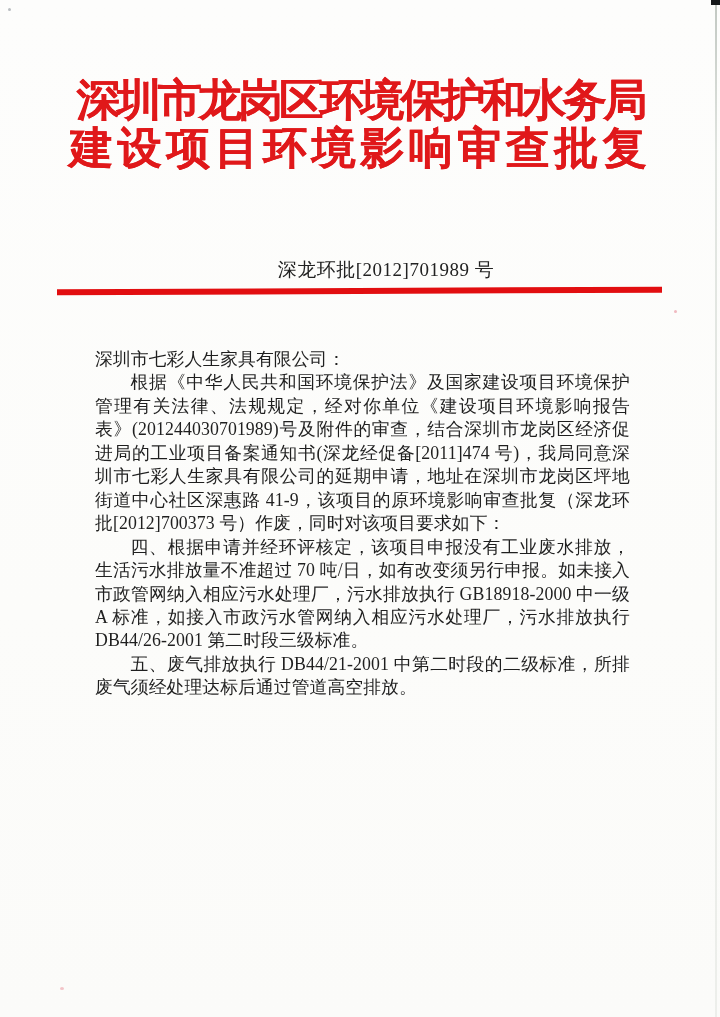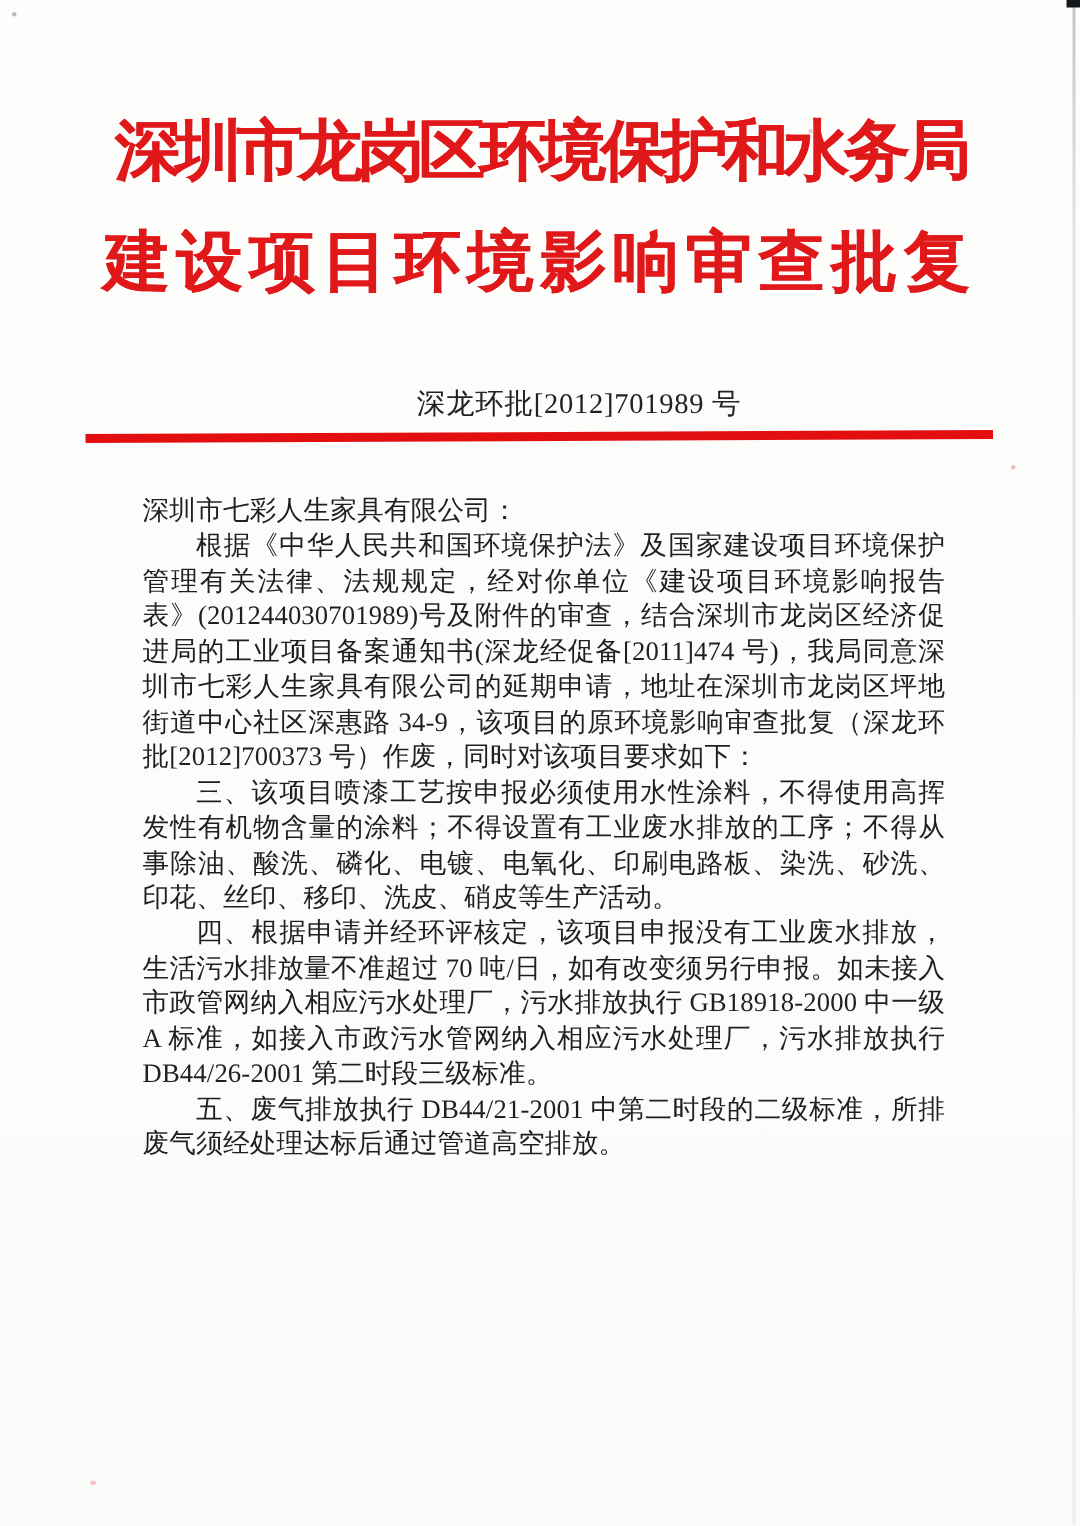--- a/index.html
+++ b/index.html
@@ -27,21 +27,21 @@
     width: 720px;
     text-align: center;
     color: #e0181a;
     font-weight: bold;
     font-size: 44px;
     line-height: 50px;
     white-space: nowrap;
     text-shadow: 0.5px 0 0 #e0181a;
   }
   .title-line.l1 { top: 76px; letter-spacing: -3.5px; }
-  .title-line.l2 { top: 150px; letter-spacing: 4.5px; }
+  .title-line.l2 { top: 124px; letter-spacing: 4.5px; }
   .doc-number {
     position: absolute;
     top: 257px;
     left: 26px;
     width: 720px;
     text-align: center;
     font-size: 19px;
     line-height: 26px;
     letter-spacing: 0.5px;
     color: #222;
@@ -51,21 +51,21 @@
     left: 57px;
     top: 288px;
     width: 605px;
     height: 6px;
     background: #e20e10;
     transform: rotate(-0.25deg);
   }
   .body-text {
     position: absolute;
     left: 95px;
-    top: 329px;
+    top: 348px;
     width: 535px;
     font-size: 17.8px;
     line-height: 23.45px;
     text-align: justify;
     text-justify: inter-ideograph;
     letter-spacing: 0.1px;
   }
   .body-text p {
     margin: 0;
     text-indent: 2em;
@@ -105,22 +105,21 @@
   <div class="title-line l1">深圳市龙岗区环境保护和水务局</div>
 
   <div class="title-line l2">建设项目环境影响审查批复</div>
 
   <div class="doc-number">深龙环批[2012]701989 号</div>
 
   <div class="red-rule"></div>
 
   <div class="body-text">
     <p class="salutation">深圳市七彩人生家具有限公司：</p>
-    <p>根据《中华人民共和国环境保护法》及国家建设项目环境保护管理有关法律、法规规定，经对你单位《建设项目环境影响报告表》(201244030701989)号及附件的审查，结合深圳市龙岗区经济促进局的工业项目备案通知书(深龙经促备[2011]474 号)，我局同意深圳市七彩人生家具有限公司的延期申请，地址在深圳市龙岗区坪地街道中心社区深惠路 34-9，该项目的原环境影响审查批复（深龙环批[2012]700373 号）作废，同时对该项目要求如下：</p>
-    <p>三、该项目喷漆工艺按申报必须使用水性涂料，不得使用高挥发性有机物含量的涂料；不得设置有工业废水排放的工序；不得从事除油、酸洗、磷化、电镀、电氧化、印刷电路板、染洗、砂洗、印花、丝印、移印、洗皮、硝皮等生产活动。</p>
+    <p>根据《中华人民共和国环境保护法》及国家建设项目环境保护管理有关法律、法规规定，经对你单位《建设项目环境影响报告表》(201244030701989)号及附件的审查，结合深圳市龙岗区经济促进局的工业项目备案通知书(深龙经促备[2011]474 号)，我局同意深圳市七彩人生家具有限公司的延期申请，地址在深圳市龙岗区坪地街道中心社区深惠路 41-9，该项目的原环境影响审查批复（深龙环批[2012]700373 号）作废，同时对该项目要求如下：</p>
     <p>四、根据申请并经环评核定，该项目申报没有工业废水排放，生活污水排放量不准超过 70 吨/日，如有改变须另行申报。如未接入市政管网纳入相应污水处理厂，污水排放执行 GB18918-2000 中一级 A 标准，如接入市政污水管网纳入相应污水处理厂，污水排放执行 DB44/26-2001 第二时段三级标准。</p>
     <p>五、废气排放执行 DB44/21-2001 中第二时段的二级标准，所排废气须经处理达标后通过管道高空排放。</p>
   </div>
 
   <div class="scan-edge-line"></div>
   <div class="scan-corner-mark"></div>
   <div class="speck s1"></div>
   <div class="speck s2"></div>
   <div class="speck s3"></div>
   <div class="speck s4"></div>

